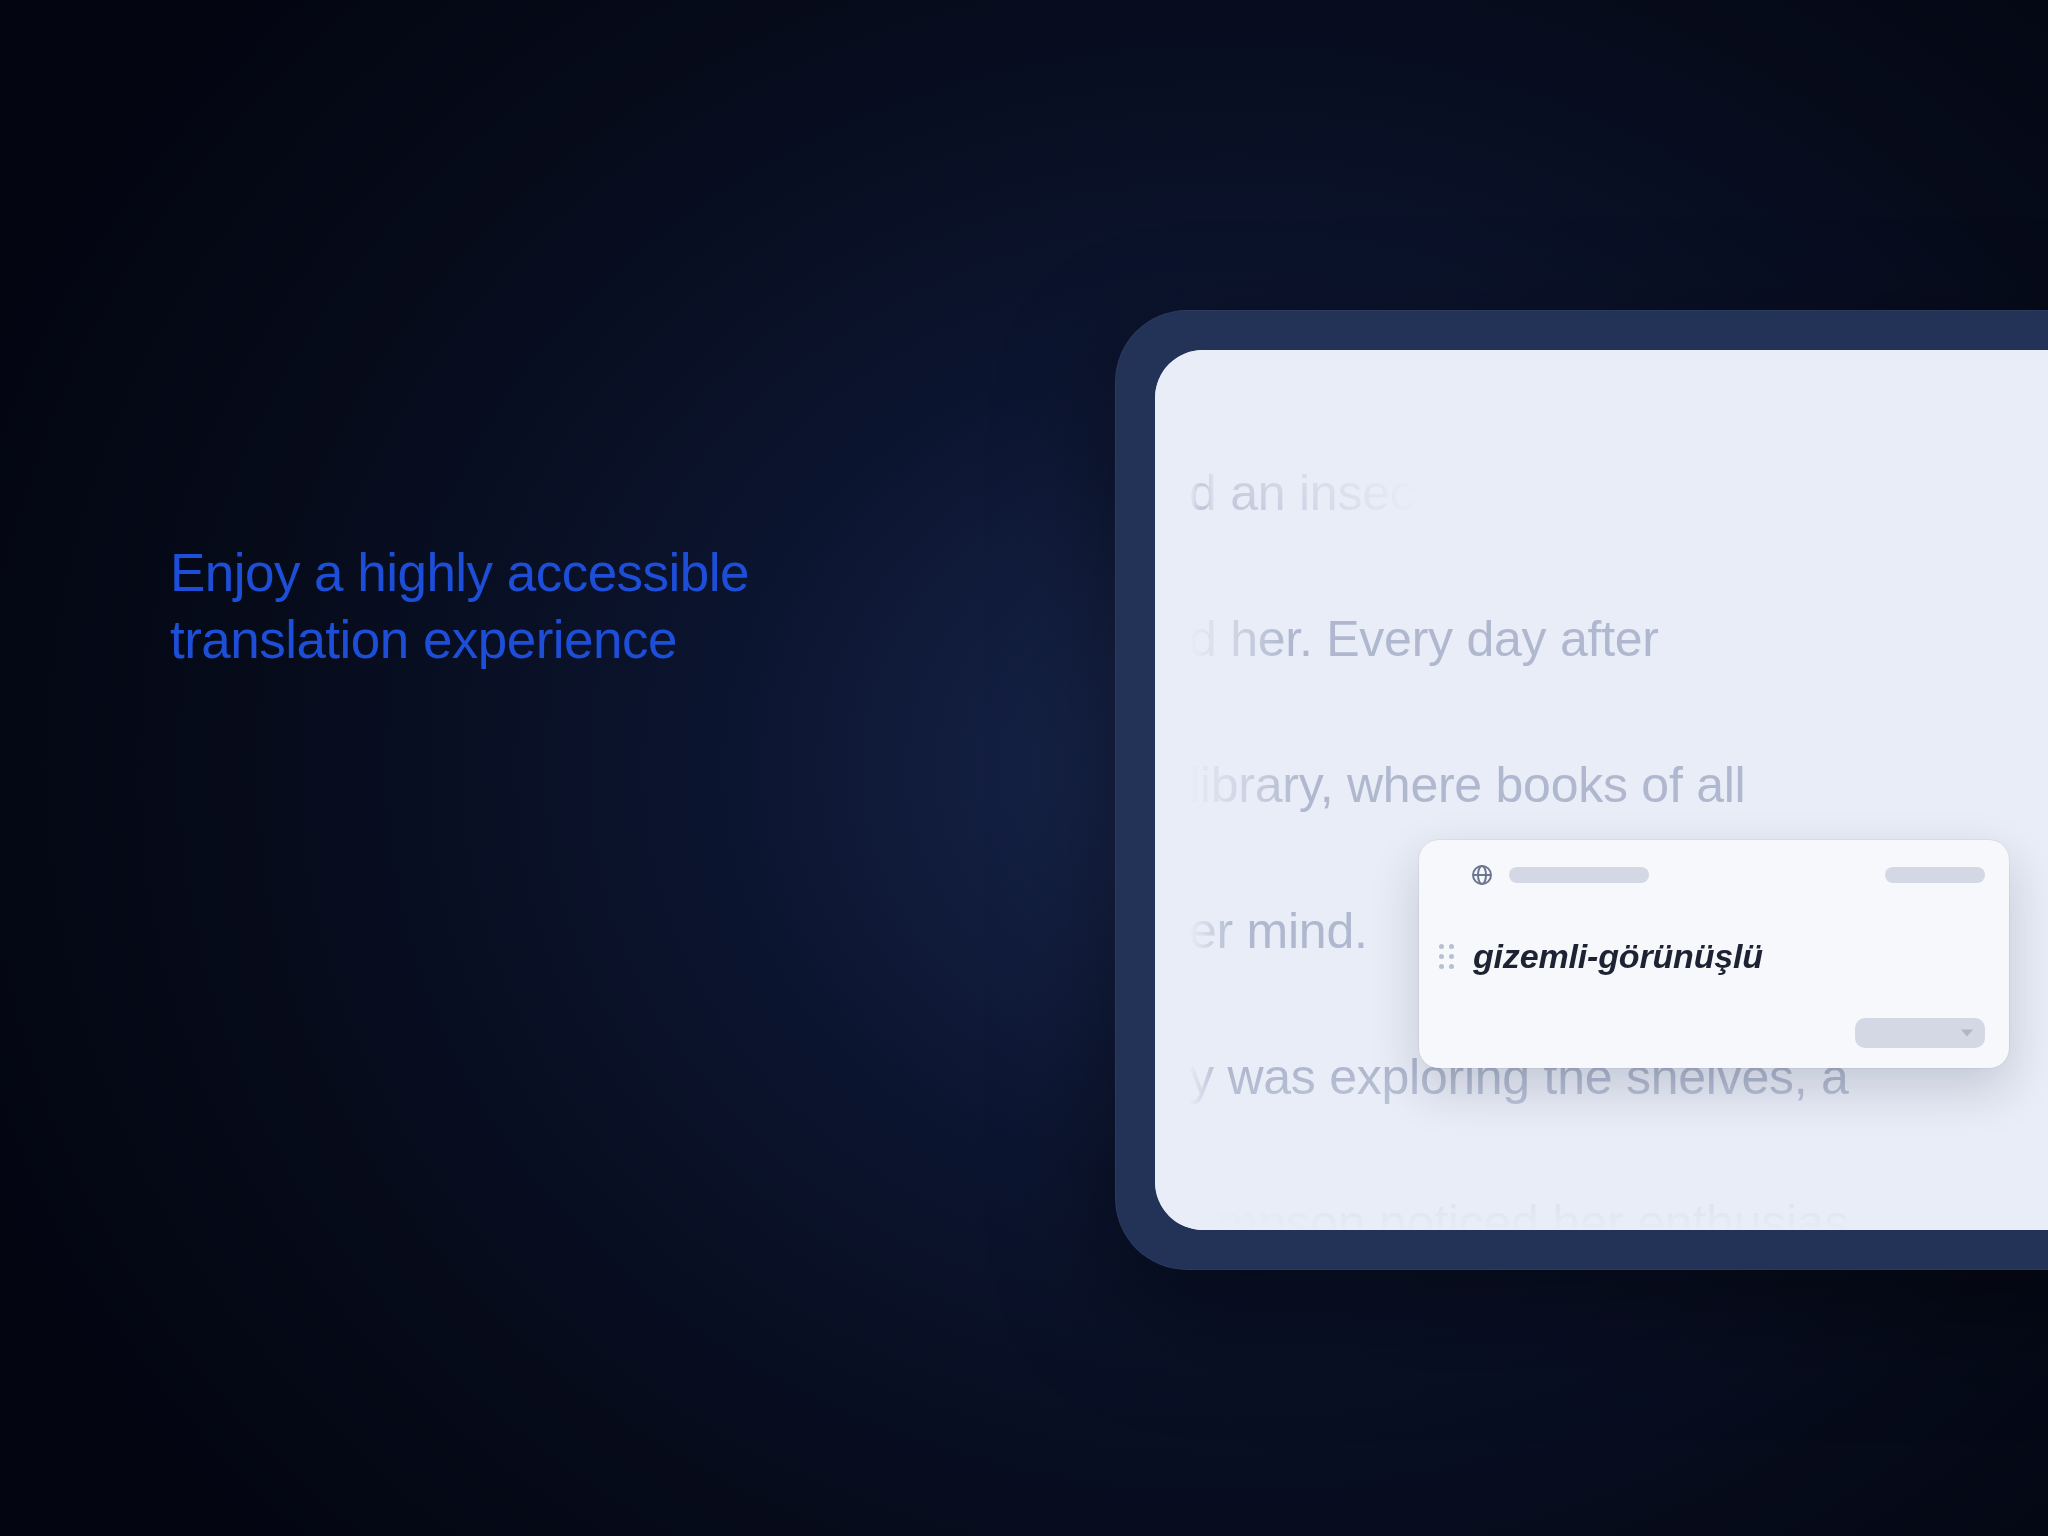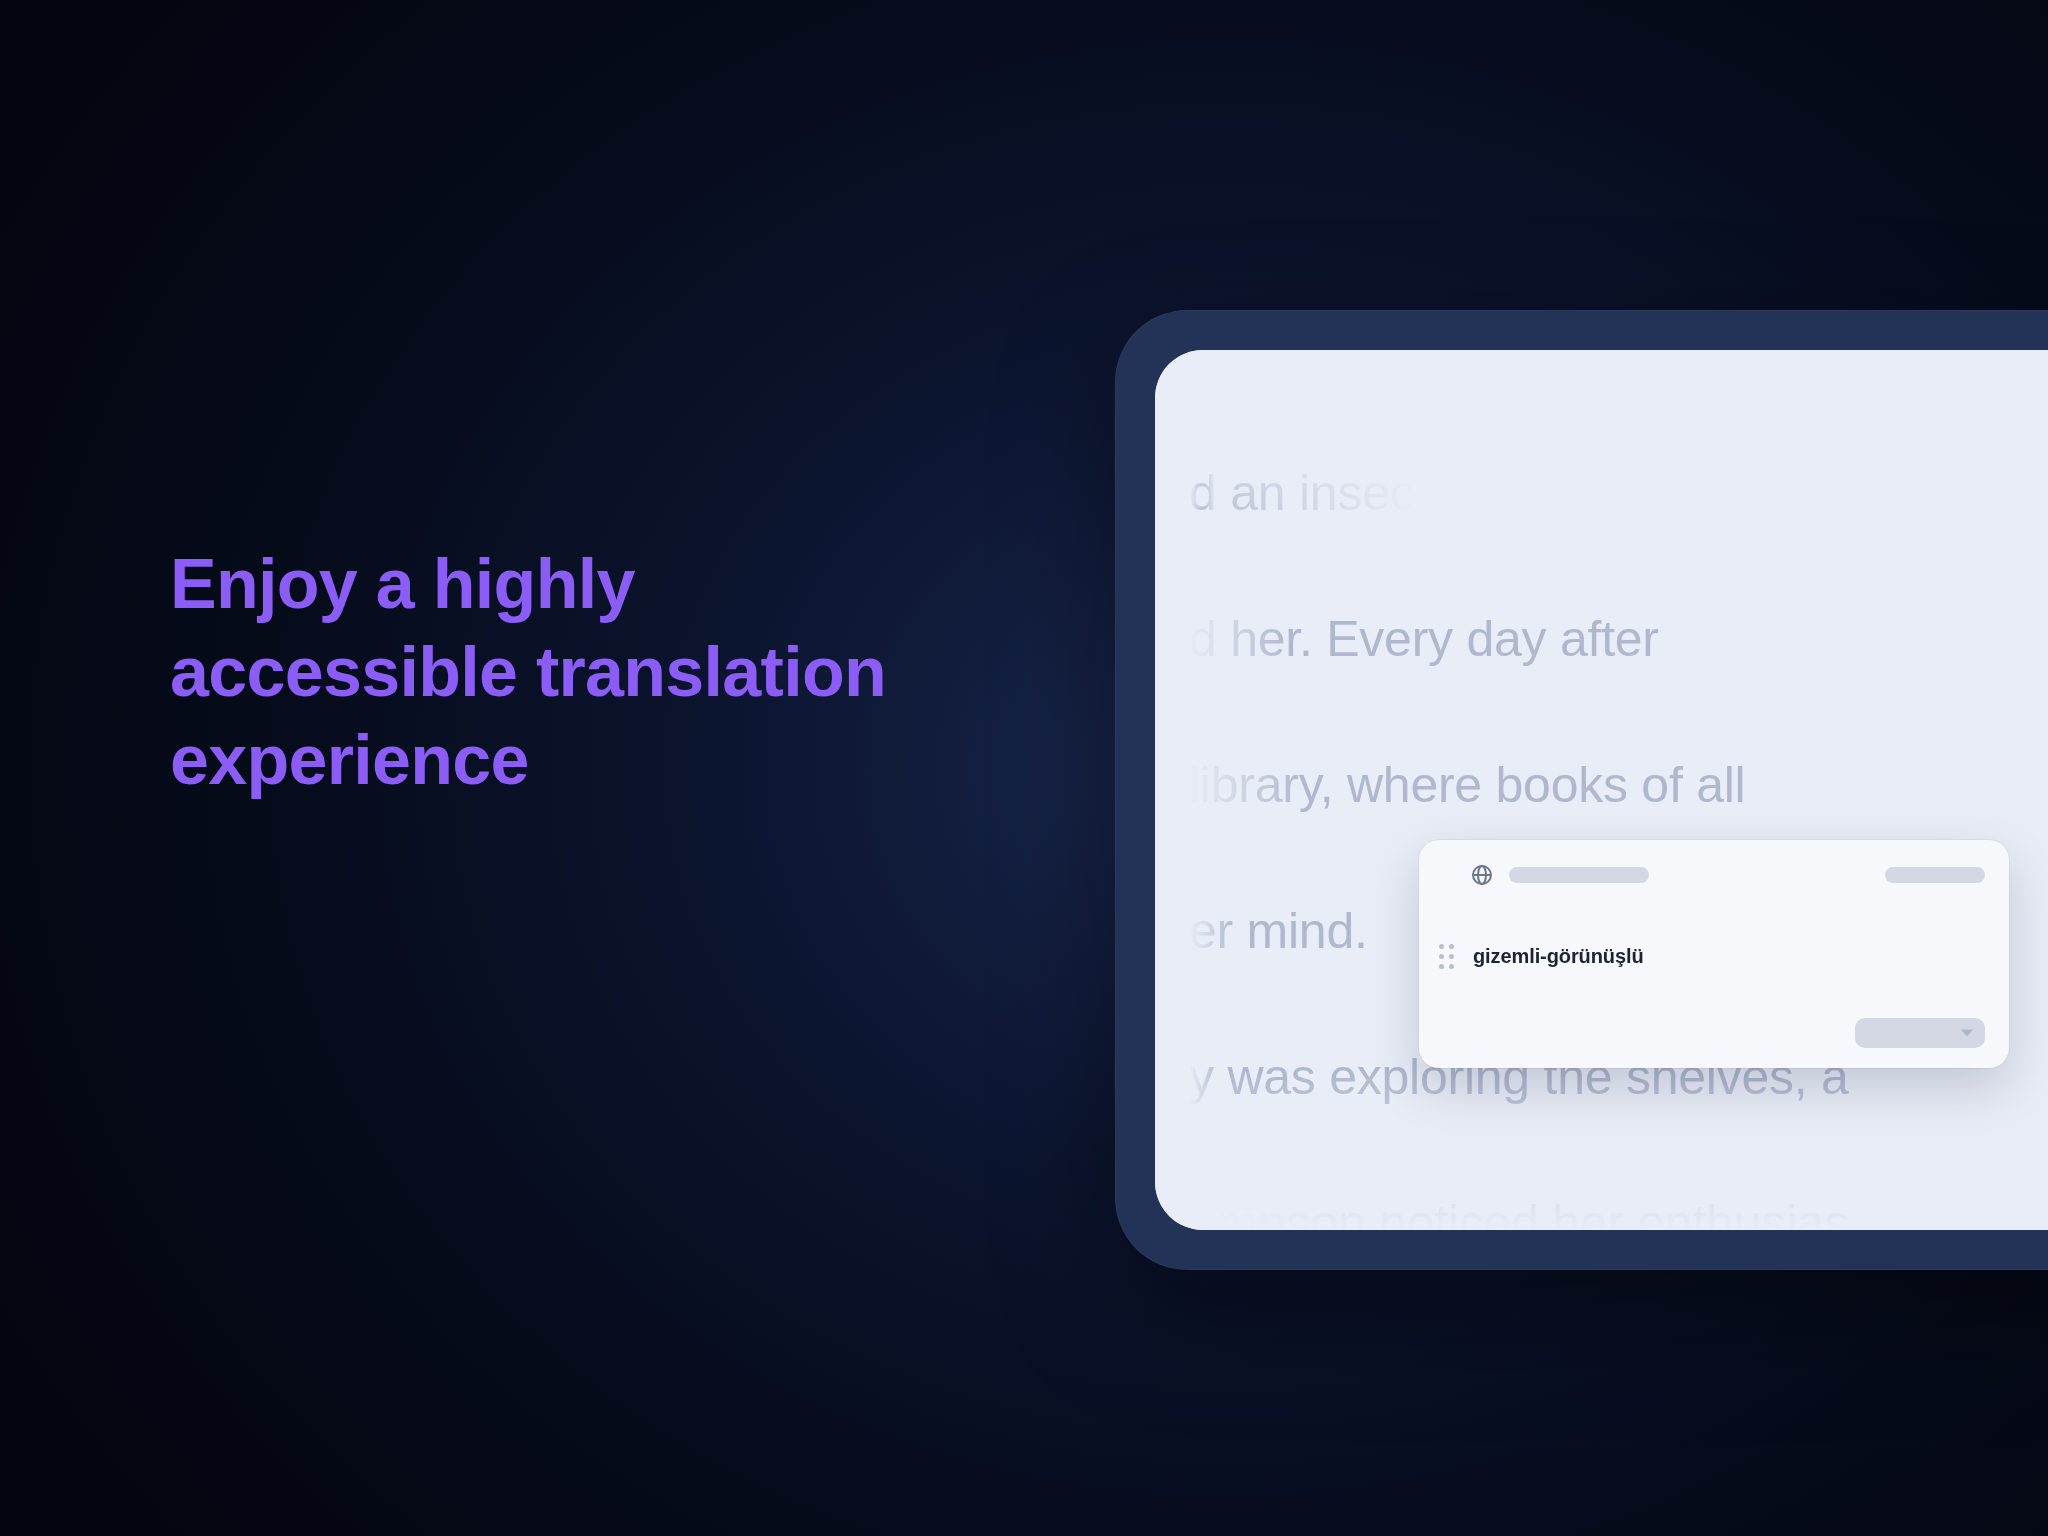--- a/index.html
+++ b/index.html
@@ -10,25 +10,25 @@
     position: relative;
     color: #e8ecf5;
   }
 
   
   .headline {
     position: absolute;
     left: 170px;
     top: 540px;
     width: 780px;
-    font-size: 70px;
+    font-size: 53px;
     line-height: 1.26;
-    font-weight: 700;
+    font-weight: 400;
     letter-spacing: -0.01em;
-    color: #8b5cf6;
+    color: #1d4ed8;
   }
 
   
   .device-wrap {
     position: absolute;
     left: 1115px;
     top: 310px;
     width: 1000px;
     height: 960px;
     border-radius: 72px 0 0 72px;
@@ -127,24 +127,25 @@
     display: grid;
     grid-template-columns: repeat(2, 5px);
     grid-template-rows: repeat(3, 5px);
     gap: 5px 5px;
     flex-shrink: 0;
   }
   .drag-dots span {
     width: 5px; height: 5px; border-radius: 50%; background: #b7bfd0;
   }
   .translation-text {
-    font-size: 20px;
+    font-size: 34px;
     font-weight: 600;
     color: #1d2333;
     letter-spacing: -0.005em;
+    font-style: italic;
   }
   .popup-footer {
     display: flex;
     justify-content: flex-end;
   }
   .footer-btn {
     width: 130px; height: 30px;
     background: #d3d8e4;
     border-radius: 10px;
     position: relative;

